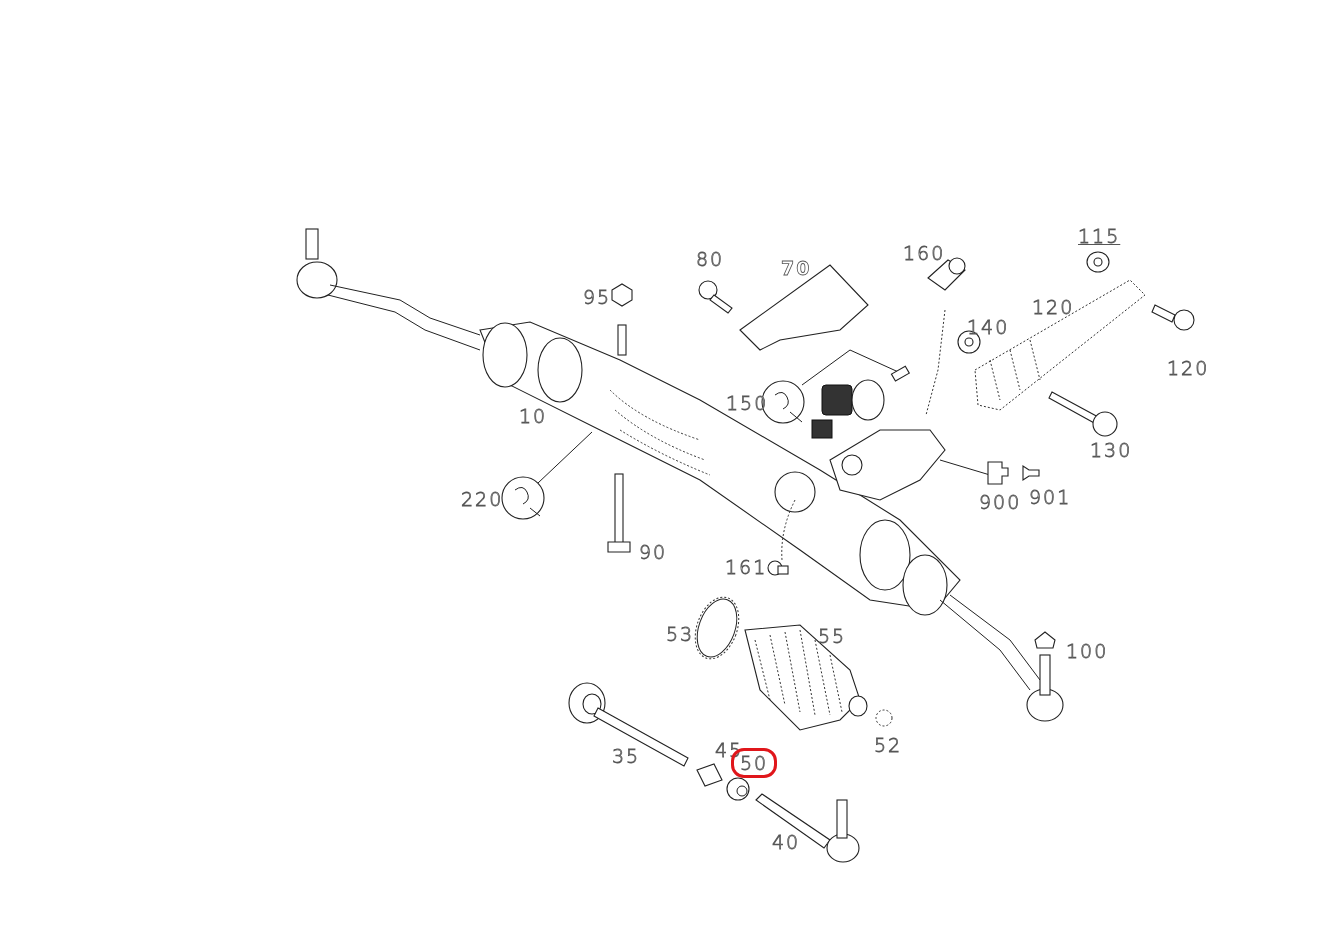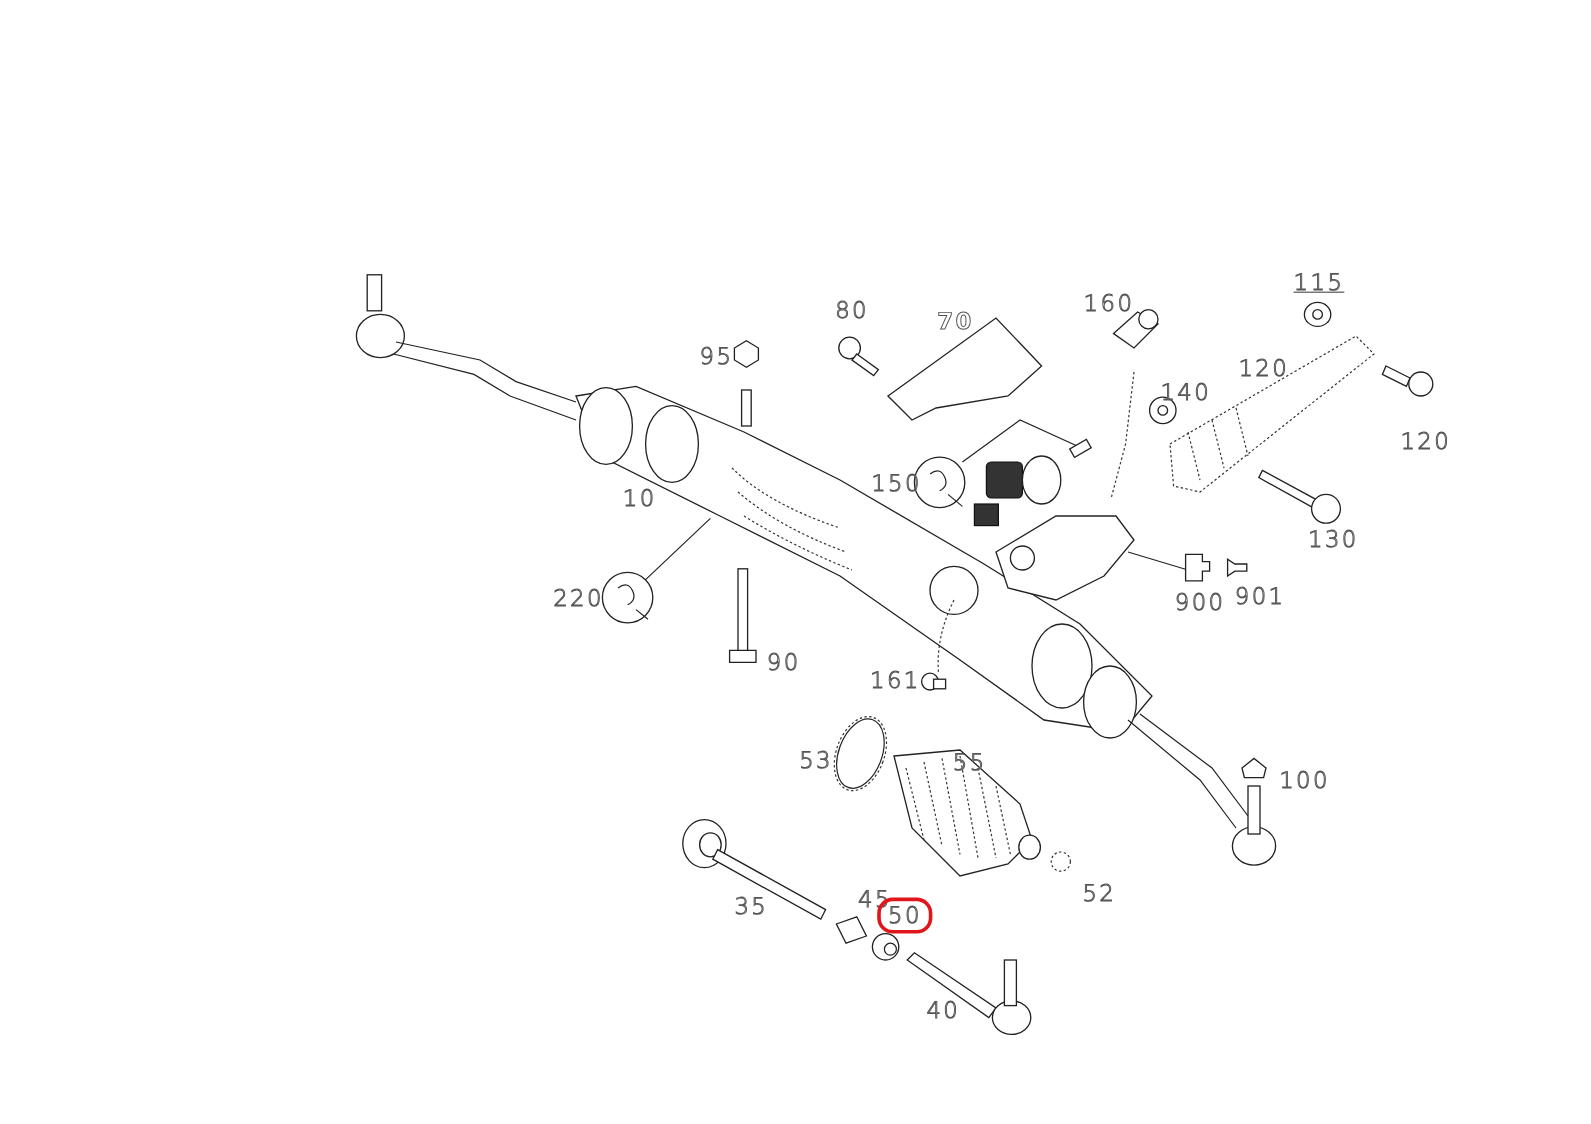--- a/index.html
+++ b/index.html
@@ -164,23 +164,23 @@
       <rect class="p" x="837" y="800" width="10" height="38"></rect>
     </g>
   </svg>
 
   
   <span class="label" style="left:519px;top:406px;">10</span>
   <span class="label" style="left:612px;top:746px;">35</span>
   <span class="label" style="left:772px;top:832px;">40</span>
   <span class="label" style="left:715px;top:740px;">45</span>
   <span class="label hl" style="left:734px;top:751px;border-radius:10px;">50</span>
-  <span class="label" style="left:874px;top:735px;margin-left:28px;">52</span>
+  <span class="label" style="left:874px;top:735px;">52</span>
   <span class="label" style="left:666px;top:624px;">53</span>
-  <span class="label" style="left:794px;top:626px;text-align:right;">55</span>
+  <span class="label" style="left:818px;top:626px;text-align:right;">55</span>
   <span class="label" style="left:781px;top:258px;font-weight:bold;">70</span>
   <span class="label" style="left:696px;top:249px;">80</span>
   <span class="label" style="left:639px;top:542px;">90</span>
   <span class="label" style="left:583px;top:287px;">95</span>
   <span class="label" style="left:1066px;top:641px;">100</span>
   <span class="label" style="left:1032px;top:297px;">120</span>
   <span class="label" style="left:1078px;top:226px;text-decoration:underline;">115</span>
   <span class="label" style="left:1167px;top:338px;margin-top:20px;">120</span>
   <span class="label" style="left:1090px;top:440px;">130</span>
   <span class="label" style="left:967px;top:317px;">140</span>

